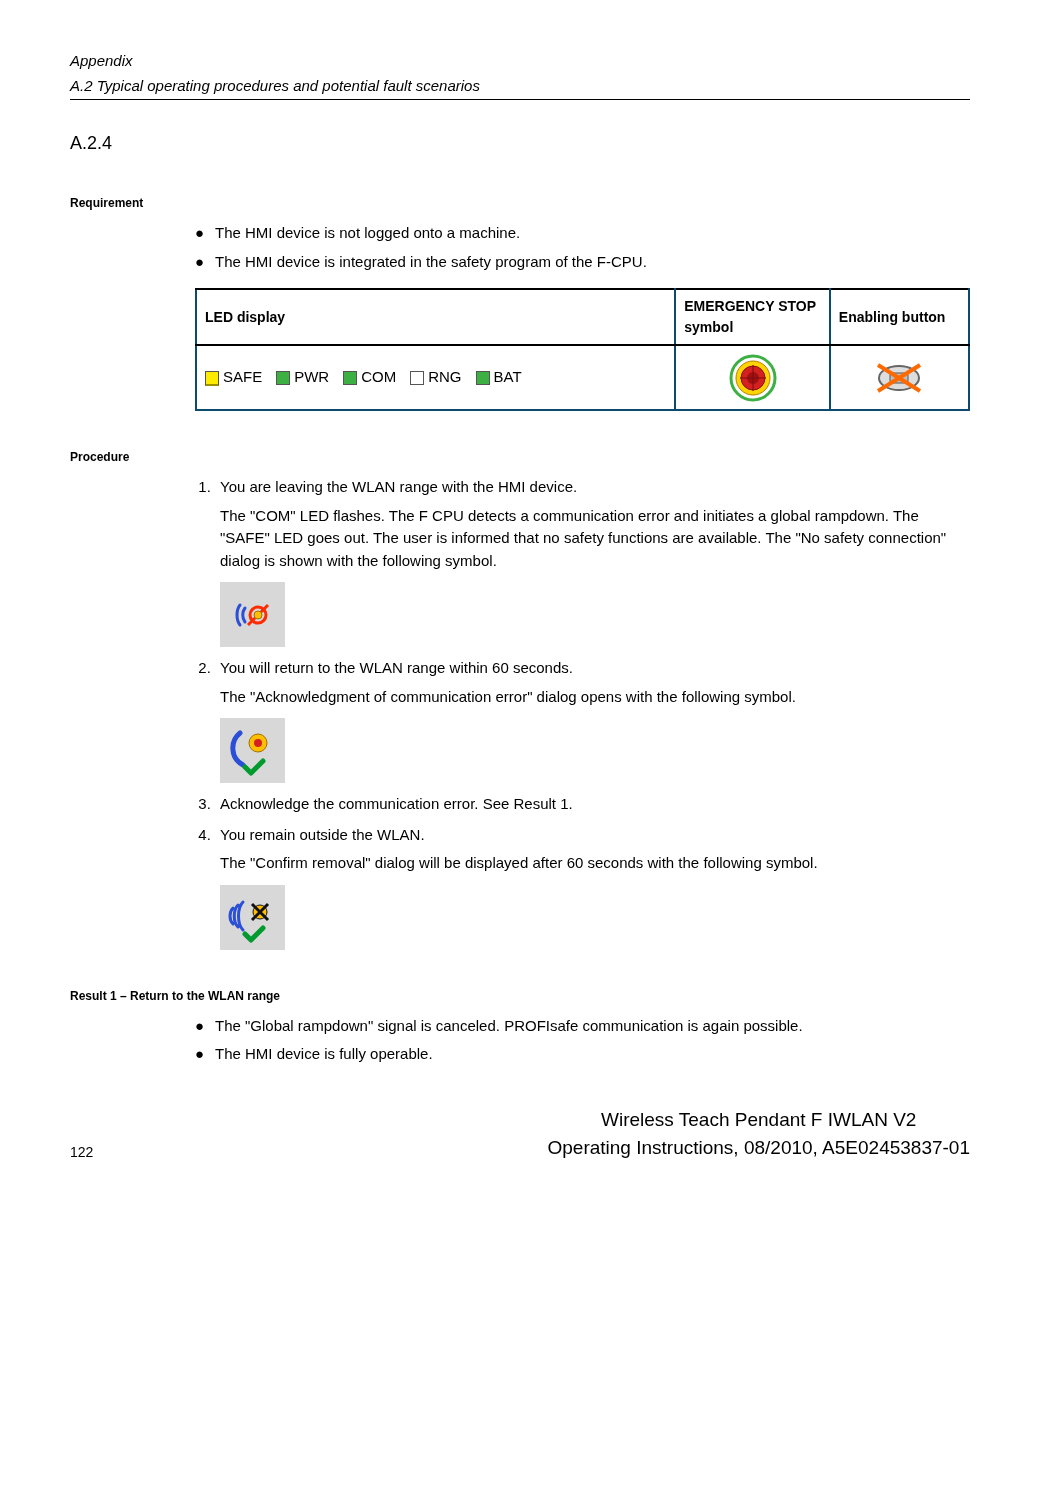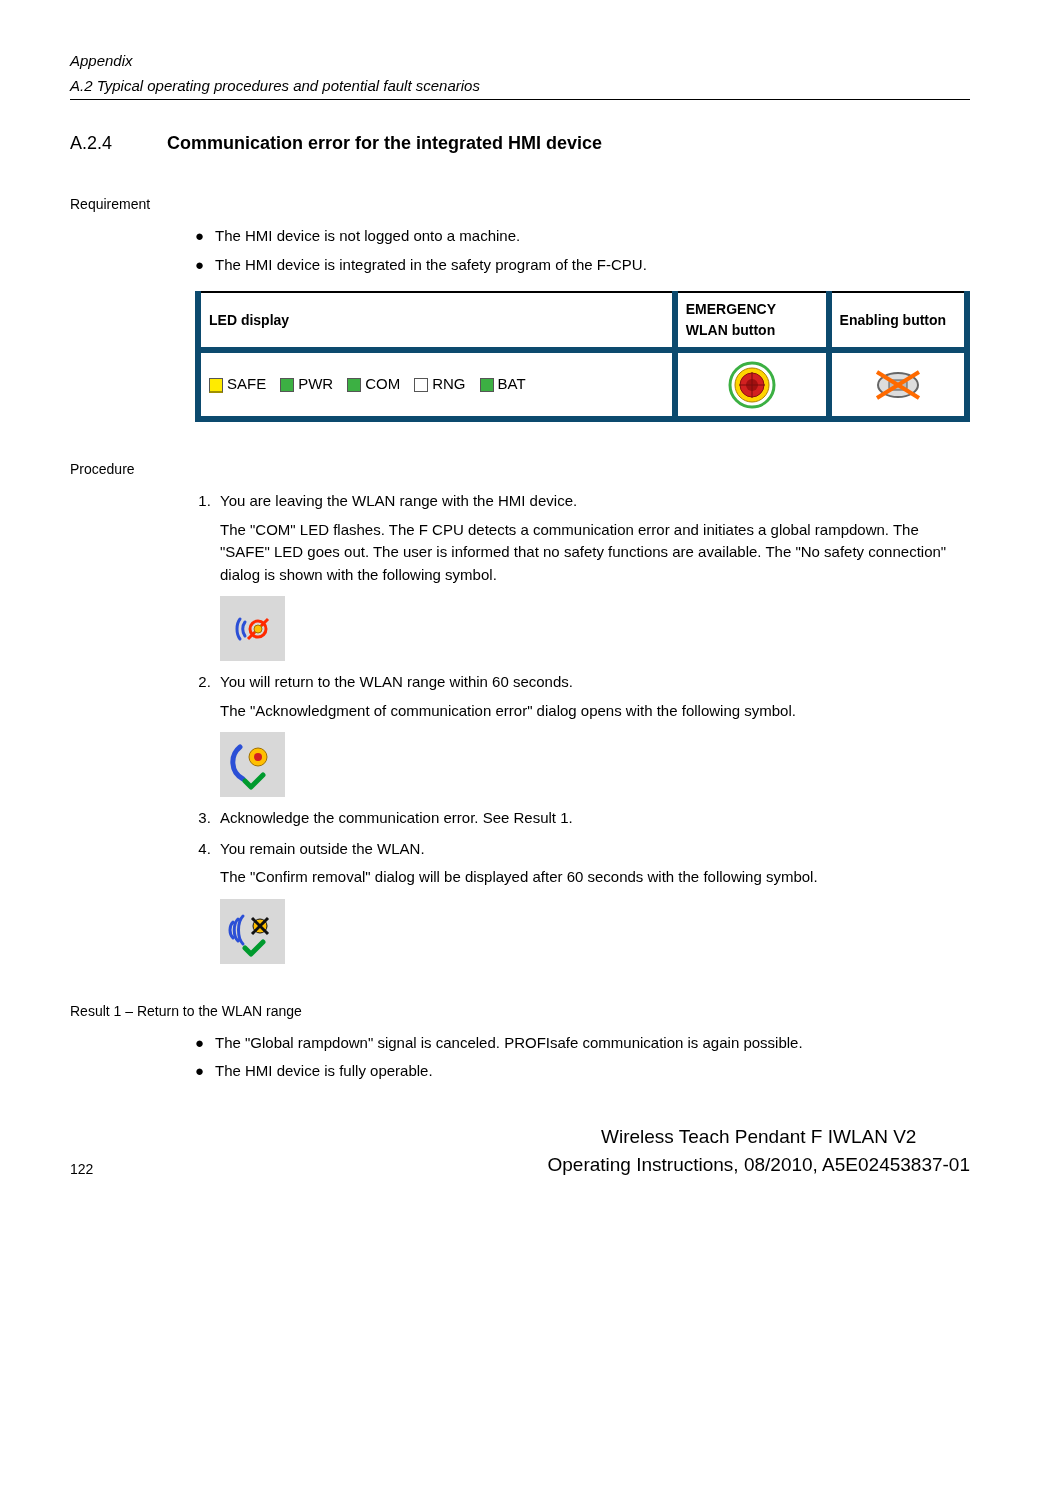--- a/index.html
+++ b/index.html
@@ -29,22 +29,22 @@
   }
   .section-number {
     font-size: 18px;
     font-weight: normal;
   }
   .section-title {
     font-size: 18px;
     font-weight: bold;
   }
   .subheading {
-    font-size: 14px;
-    font-weight: normal;
+    font-size: 12px;
+    font-weight: bold;
     margin-top: 37px;
     margin-bottom: 10px;
   }
   .indent-block {
     margin-left: 125px;
   }
   ul.bullet {
     list-style: none;
     padding-left: 0;
     margin: 0 0 15px 0;
@@ -71,21 +71,21 @@
   .sub-p {
     margin: 6px 0 10px 0;
   }
   table.led-table {
     border-collapse: collapse;
     width: 100%;
     margin-top: 10px;
     margin-bottom: 10px;
   }
   table.led-table th, table.led-table td {
-    border: 6px solid #0c4a6e;
+    border: 2px solid #0c4a6e;
     padding: 6px 8px;
     text-align: left;
     vertical-align: middle;
     font-size: 14px;
   }
   table.led-table th {
     font-weight: bold;
     border-top: 2px solid #000;
     border-bottom: 2px solid #000;
   }
@@ -142,35 +142,34 @@
 </style>
 </head>
 <body>
 
 <div class="header-italic">Appendix</div>
 <div class="header-italic">A.2 Typical operating procedures and potential fault scenarios</div>
 <hr class="hr-top">
 
 <div class="section-number-line">
   <span class="section-number">A.2.4</span>
-  <span class="section-title">Communication error for the integrated HMI device</span>
 </div>
 
 <div class="subheading">Requirement</div>
 <div class="indent-block">
   <ul class="bullet">
     <li>The HMI device is not logged onto a machine.</li>
     <li>The HMI device is integrated in the safety program of the F-CPU.</li>
   </ul>
 
   <table class="led-table">
     <tbody>
         <tr>
       <th style="width:62%">LED display</th>
-      <th style="width:20%">EMERGENCY WLAN button</th>
+      <th style="width:20%">EMERGENCY STOP symbol</th>
       <th style="width:18%">Enabling button</th>
     </tr>
     <tr>
       <td>
         <div class="led-row">
           <span><span class="led-square sq-yellow"></span><span>SAFE</span></span>
           <span><span class="led-square sq-green"></span><span>PWR</span></span>
           <span><span class="led-square sq-green"></span><span>COM</span></span>
           <span><span class="led-square sq-grey"></span><span>RNG</span></span>
           <span><span class="led-square sq-green"></span><span>BAT</span></span>

